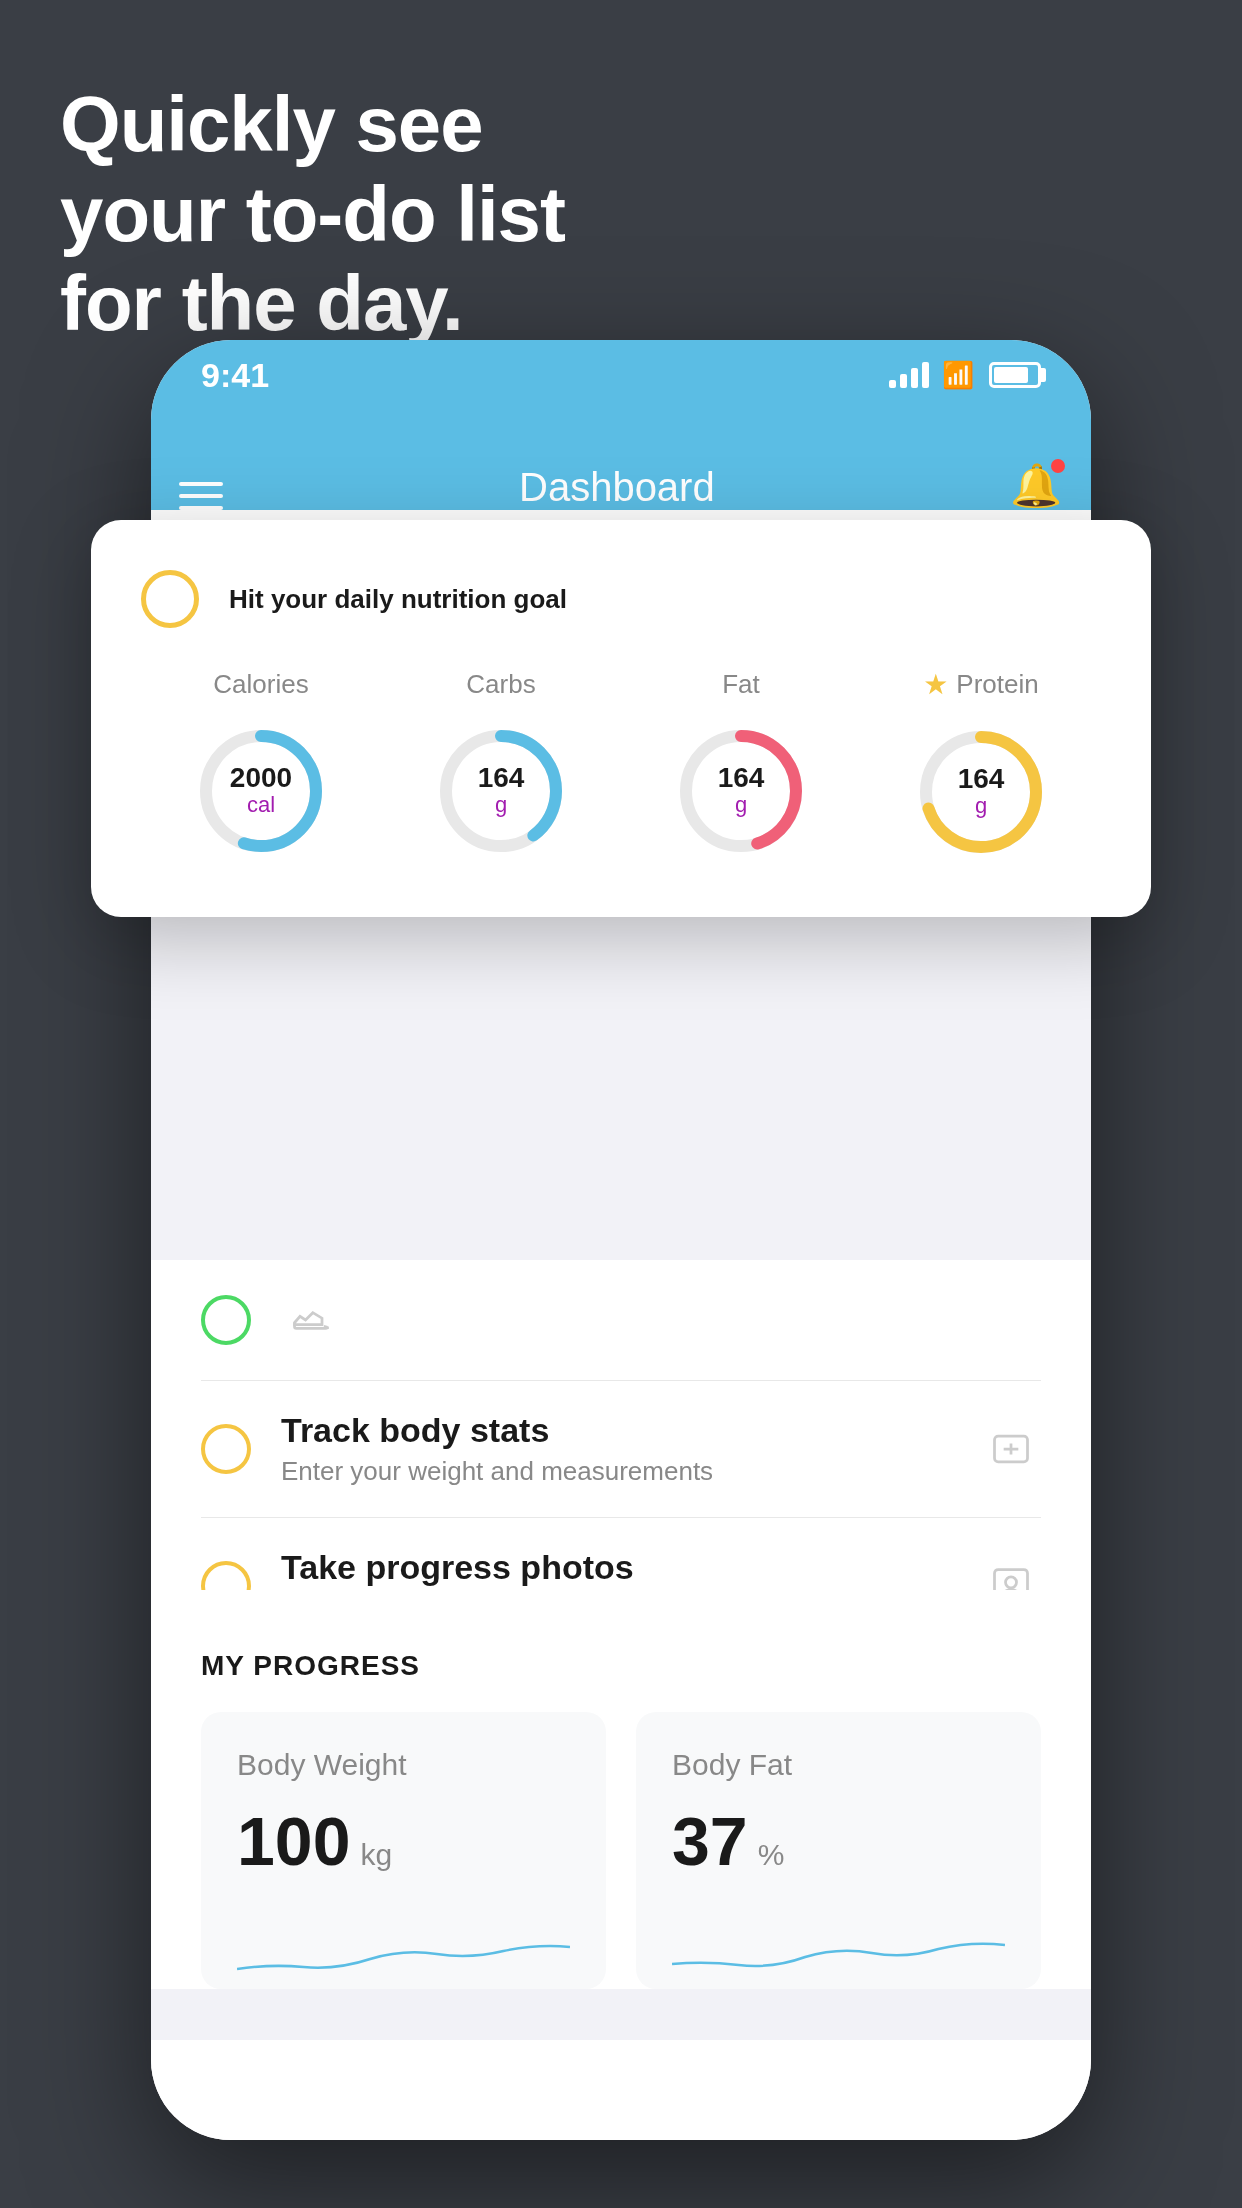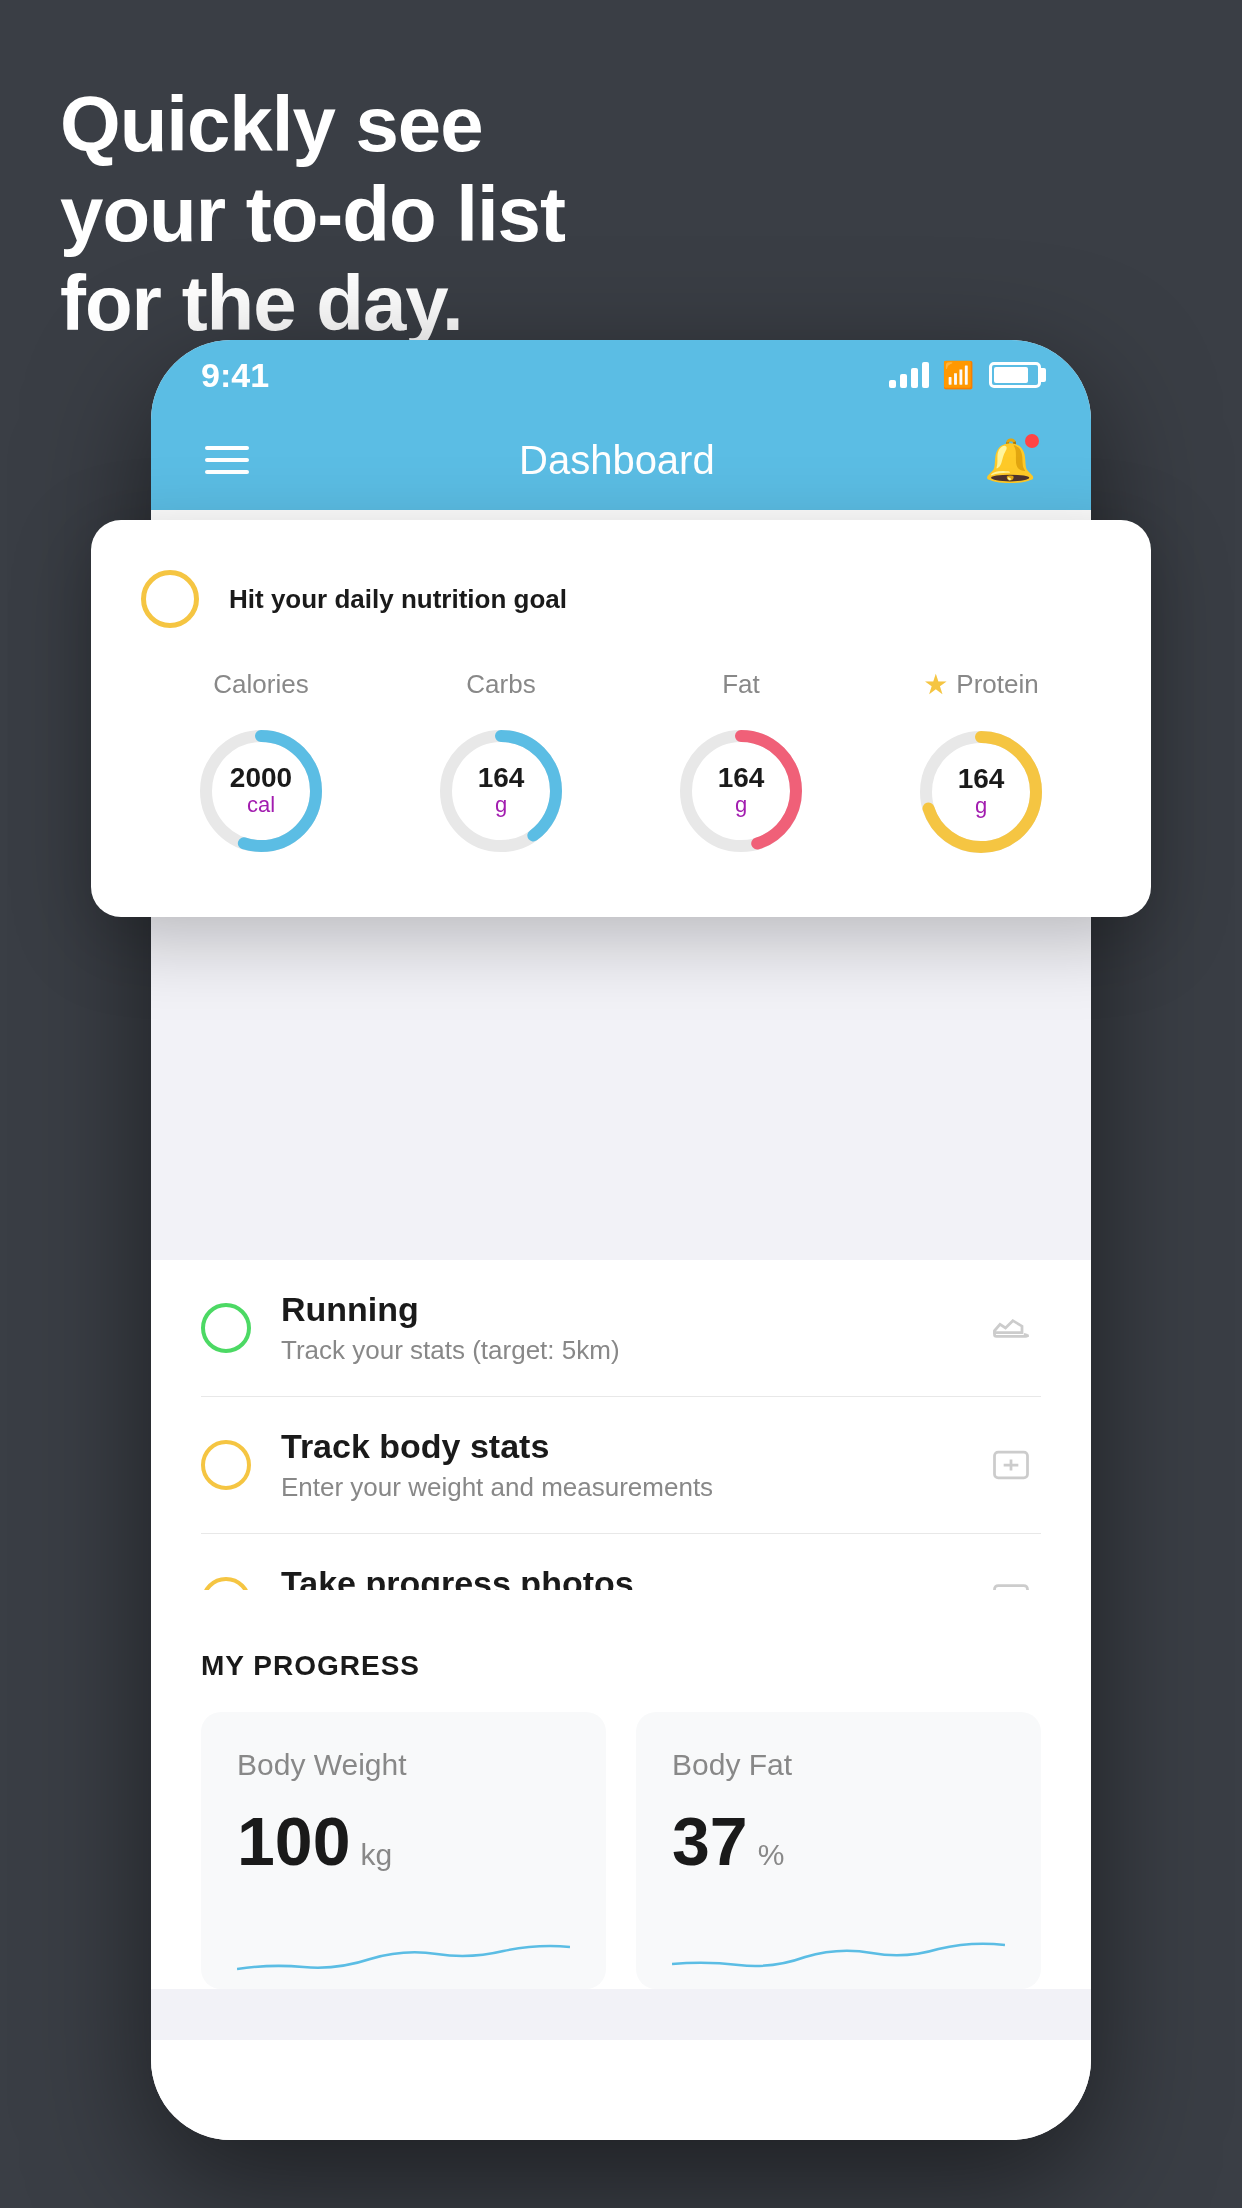--- a/index.html
+++ b/index.html
@@ -110,23 +110,23 @@
       height: 100%;
       width: 80%;
       border-radius: 2px;
     }
 
     
     .app-bar {
       background: #5bbde4;
       height: 100px;
       display: flex;
-      align-items: center;
+      align-items: flex-end;
       justify-content: space-between;
-      padding: 0 54px;
+      padding: 0 28px;
     }
 
     .menu-icon {
       display: flex;
       flex-direction: column;
       gap: 8px;
       cursor: pointer;
     }
 
     .menu-line {
@@ -452,24 +452,20 @@
 
   <div class="phone-content">
     <div class="things-section">
       <div class="section-title">THINGS TO DO TODAY</div>
     </div>
   </div>
 
   <div class="todo-list">
     <div class="todo-item">
       <div class="todo-circle green"></div>
-      <div class="todo-text-group">
-        <div class="todo-main">Running</div>
-        <div class="todo-sub">Track your stats (target: 5km)</div>
-      </div>
       <div class="todo-icon">
         <svg width="44" height="44" viewBox="0 0 24 24" fill="none" stroke="#ccc" stroke-width="1.5">
           <path d="M3 13.5L6 10l3 2 4-4 5 3v3.5H3z"></path>
           <path d="M3 13.5v2a1 1 0 001 1h16a1 1 0 001-1V16l-2-.5"></path>
         </svg>
       </div>
     </div>
 
     <div class="todo-item">
       <div class="todo-circle yellow"></div>

